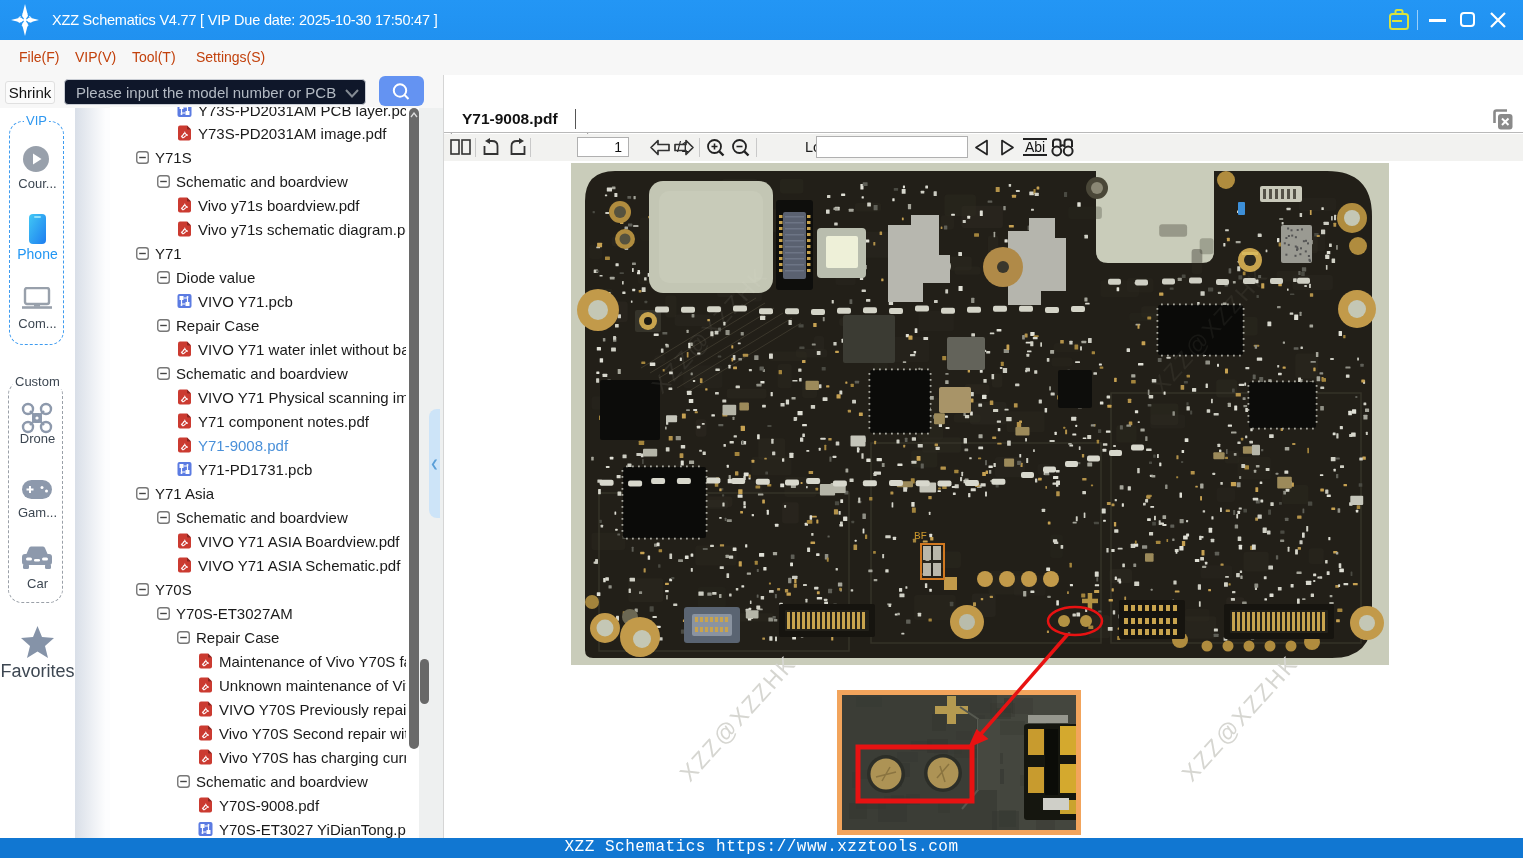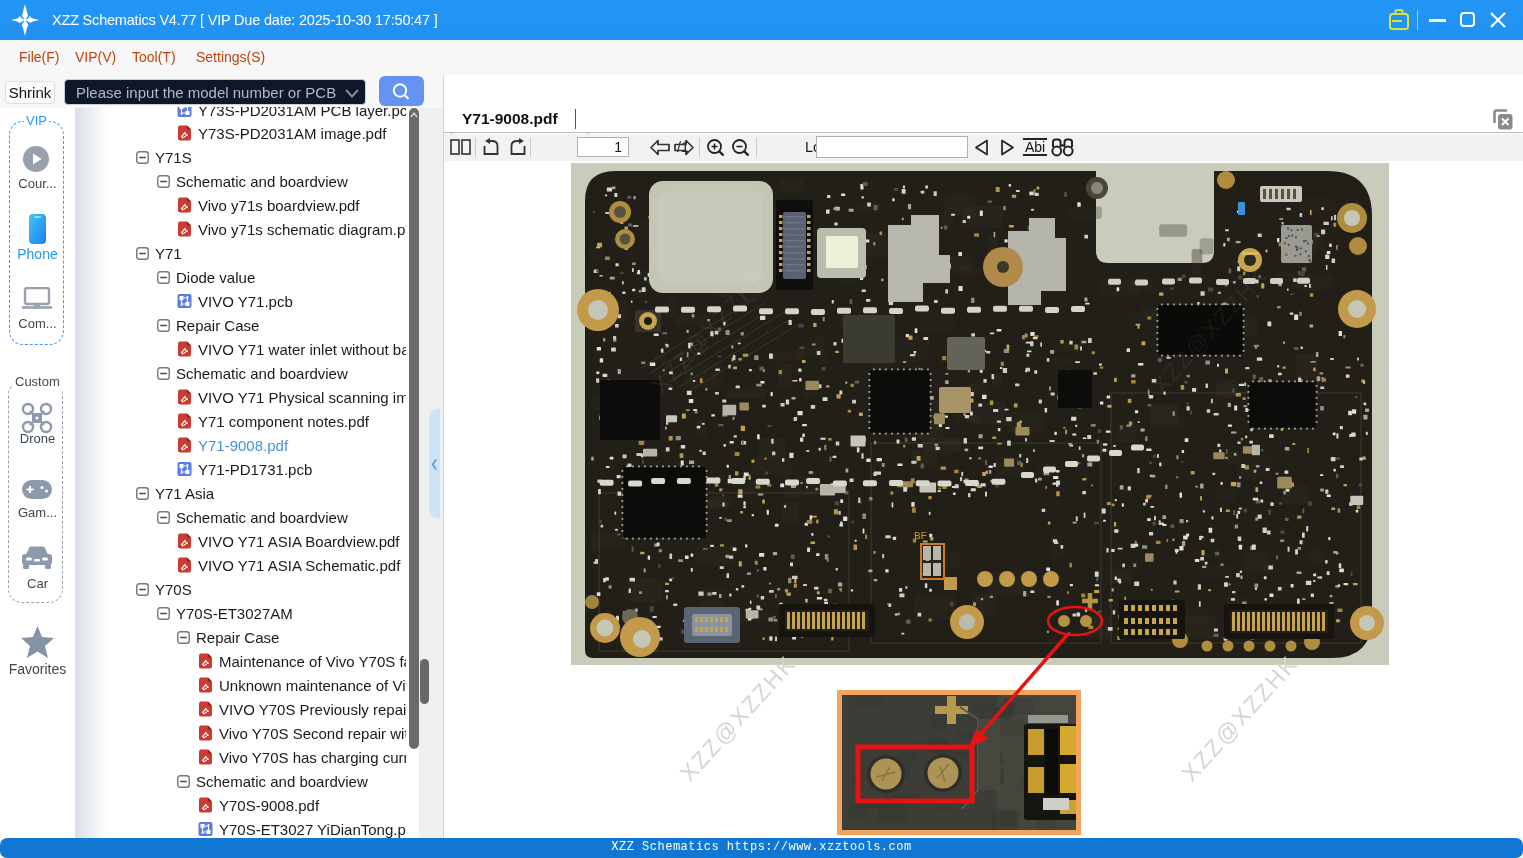--- a/index.html
+++ b/index.html
@@ -26,21 +26,21 @@
 #memberbtn{position:absolute;left:6px;top:2px;width:139px;height:23px;border:1px solid #999;border-radius:5px;display:flex;align-items:center;}
 #memberbtn span{color:#8a8a8a;font-size:14px;margin-left:6px;}
 #tabrow{position:absolute;left:444px;top:105px;width:1079px;height:28px;background:#fff;border-bottom:1px solid #b9b9b9;}
 #tabname{position:absolute;left:18px;top:5px;font-size:15.5px;font-weight:bold;color:#111;}
 #tabsep{position:absolute;left:131px;top:4px;width:1px;height:20px;background:#555;}
 #pdfbar{position:absolute;left:444px;top:134px;width:1079px;height:27px;background:#f2f2f0;}
 .pbsep{position:absolute;top:4px;width:1px;height:19px;background:#c9c9c9;}
 .pbtext{position:absolute;top:5px;font-size:14.5px;color:#1c1c1c;margin-left:44px;}
 .pbinput{position:absolute;background:#fff;border:1px solid #b0b0b0;}
 #content{position:absolute;left:444px;top:161px;width:1079px;height:677px;background:#fff;}
-#statusbar{position:absolute;left:0;top:838px;width:1523px;height:20px;background:#1177d2;color:#fff;font-family:"Liberation Mono",monospace;font-size:12px;text-align:center;line-height:19px;letter-spacing:0.5px;border-radius:7px;}
+#statusbar{position:absolute;left:0;top:838px;width:1523px;height:20px;background:#1177d2;color:#fff;font-family:"Liberation Mono",monospace;font-size:16px;text-align:center;line-height:19px;letter-spacing:0.5px;}
 .wm{position:absolute;font-size:23px;letter-spacing:2px;transform:rotate(-48deg);white-space:nowrap;}
 #crop{position:absolute;left:837px;top:690px;width:244px;height:145px;border:5px solid #f2a45c;}
 .sblabel{position:absolute;width:75px;text-align:center;font-size:13px;color:#3d4752;}
 </style></head><body>
 <div id="titlebar">
     <svg class="abs" style="left:10px;top:3px" width="30" height="34" viewBox="0 0 30 34">
 <g fill="#fff">
         <path d="M15,1 L18,13 L15,17 L12,13 Z"></path>
         <path d="M15,33 L18,21 L15,17 L12,21 Z"></path>
 <path d="M1,17 L11,19.5 L14,17 L11,14.5 Z"></path>
@@ -133,21 +133,21 @@
 <rect x="3" y="20" width="6" height="5" rx="1.5"></rect>
       <rect x="25" y="20" width="6" height="5" rx="1.5"></rect>
 <rect x="6" y="13.5" width="6" height="3" rx="1.5" fill="#fff"></rect>
       <rect x="22" y="13.5" width="6" height="3" rx="1.5" fill="#fff"></rect>
 <rect x="14" y="15" width="6" height="2.6" rx="1.3" fill="#fff"></rect>
     </svg>
     <div class="sblabel" style="top:468px">Car</div>
     <svg class="abs" style="left:20px;top:518px" width="35" height="33" viewBox="0 0 35 33">
 <path d="M17.5,0 L22,11 L34,12 L25,20 L28,32 L17.5,25.5 L7,32 L10,20 L1,12 L13,11 Z" fill="#8593a8"></path>
     </svg>
-    <div class="sblabel" style="top:553px;font-size:14px">Favorites</div>
+    <div class="sblabel" style="top:553px;font-size:18px">Favorites</div>
   </div>
 <div id="gradstrip"></div>
 <div id="tree">
     <div class="trow" style="left:67px;top:-9px">
       <svg width="15" height="16" viewBox="0 0 15 16">
         <rect x="0.5" y="1" width="14" height="14" rx="2" fill="#5b7be2"></rect>
         <rect x="2.5" y="3" width="4" height="4" fill="#fff"></rect>
         <rect x="8.5" y="9" width="4" height="4" fill="#fff"></rect>
         <path d="M4.5,7 L4.5,11 L8.5,11 M10.5,9 L10.5,5 L6.5,5" stroke="#fff" stroke-width="1.2" fill="none"></path>
         <circle cx="4.5" cy="12" r="1" fill="#fff"></circle>

